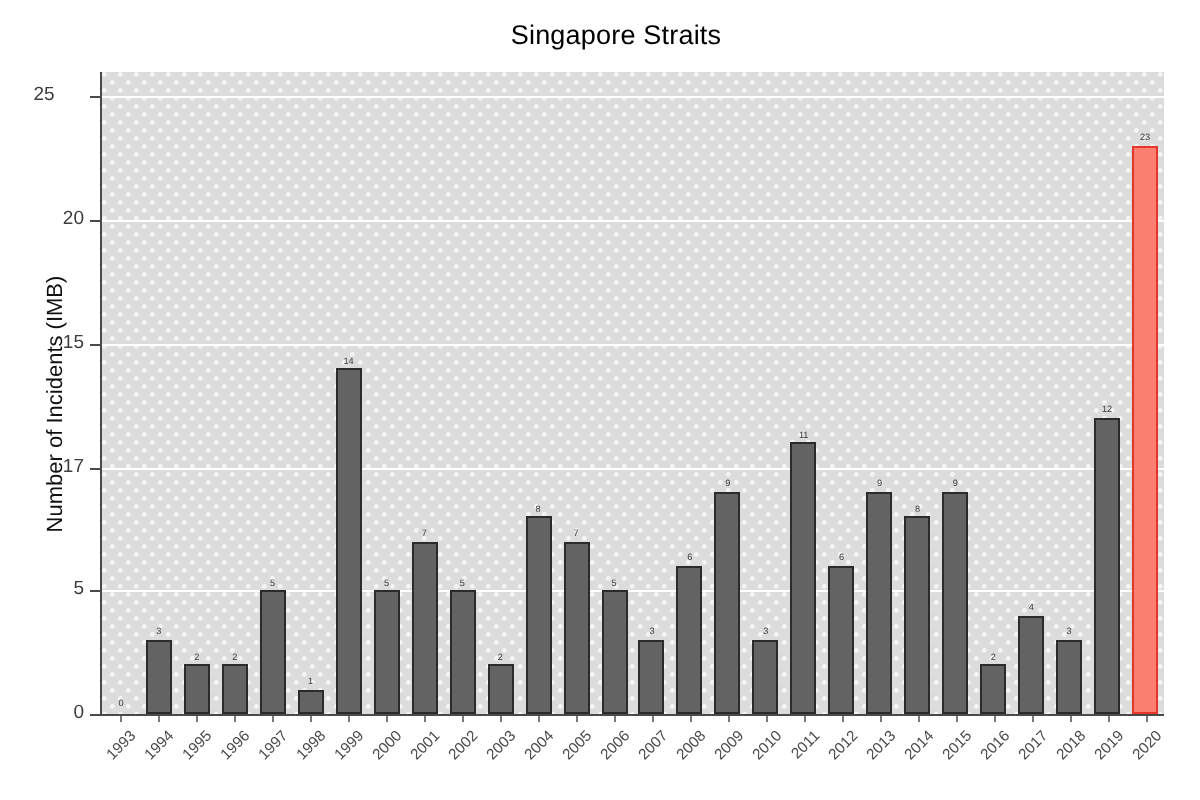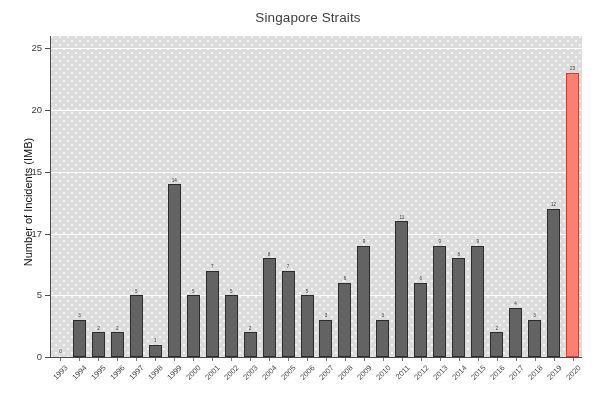--- a/index.html
+++ b/index.html
@@ -16,21 +16,21 @@
     height: 400px;
     background: #ffffff;
   }
 
   
   #chart-title {
     position: absolute;
     top: 10px; left: 16px; right: 0;
     text-align: center;
     font-size: 13.5px;
-    color: #404040;
+    color: #000000;
     letter-spacing: 0.1px;
   }
 
   
   #y-axis-title {
     position: absolute;
     left: -92px;
     top: 196px;
     width: 240px;
     transform: rotate(-90deg);
@@ -243,21 +243,21 @@
       <div class="y-tick-label" style="top: 352px;">0</div>
       <div class="y-tick" style="top: 295.269px;"></div>
       <div class="y-tick-label" style="top: 290.269px;">5</div>
       <div class="y-tick" style="top: 233.538px;"></div>
       <div class="y-tick-label" style="top: 228.538px;">17</div>
       <div class="y-tick" style="top: 171.808px;"></div>
       <div class="y-tick-label" style="top: 166.808px;">15</div>
       <div class="y-tick" style="top: 110.077px;"></div>
       <div class="y-tick-label" style="top: 105.077px;">20</div>
       <div class="y-tick" style="top: 48.3462px;"></div>
-      <div class="y-tick-label" style="top: 43.3462px;">25</div>
+      <div class="y-tick-label" style="top: 43.3462px; text-align: center;">25</div>
     </div>
   <div id="x-axis">
       <div class="x-tick" style="left: 60.4821px;"></div>
       <div class="x-tick-label" style="left: 20.4821px; width: 44px;">1993</div>
       <div class="x-tick" style="left: 79.4464px;"></div>
       <div class="x-tick-label" style="left: 39.4464px; width: 44px;">1994</div>
       <div class="x-tick" style="left: 98.4107px;"></div>
       <div class="x-tick-label" style="left: 58.4107px; width: 44px;">1995</div>
       <div class="x-tick" style="left: 117.375px;"></div>
       <div class="x-tick-label" style="left: 77.375px; width: 44px;">1996</div>

